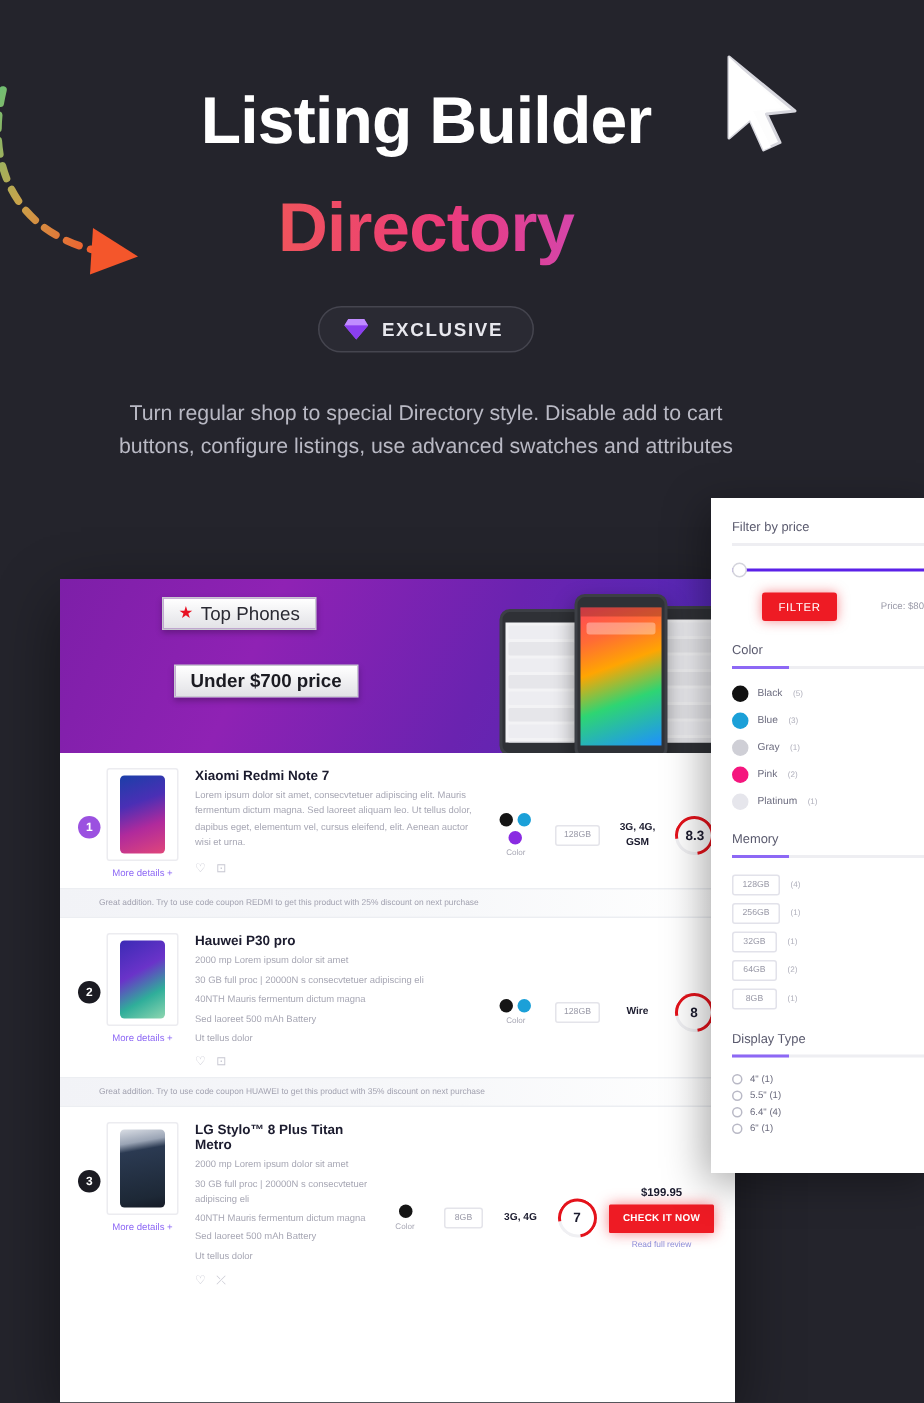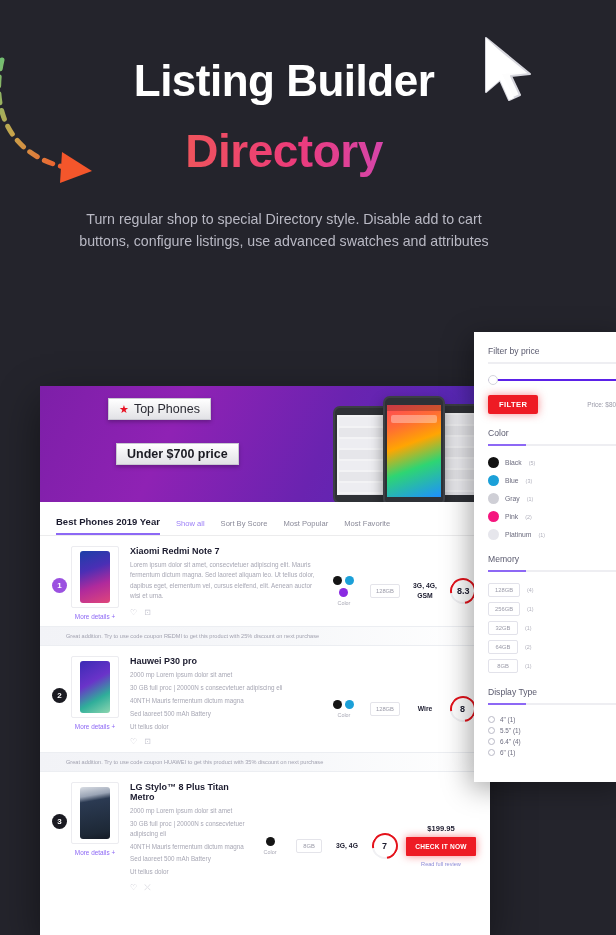--- a/index.html
+++ b/index.html
@@ -215,23 +215,24 @@
     content:''; position:absolute; left:0; top:0; width: 38px; height: 2px; background:#8d68f5;
   }
   .slider { position: relative; width: 128px; height: 10px; margin-bottom: 10px; }
   .slider .track { position: absolute; left: 0; right: 0; top: 4px; height: 2px; background: #5b21e8; }
   .slider .knob {
     position: absolute; left: 0; top: 0; width: 10px; height: 10px; border-radius: 50%;
     background: #fff; border: 1px solid #d4d4dc;
   }
   .filterrow { display: flex; align-items: center; justify-content: space-between; width: 128px; }
   .fbtn {
-    background: #ee1b24; color: #fff; font-size: 7.6px; font-weight: bold;
+    background: #ee1b24; color: #fff; font-size: 7.6px; font-weight: normal;
     padding: 5px 11px; letter-spacing: .4px; border-radius: 2px;
     box-shadow: 0 0 8px rgba(238,27,36,.5);
+    margin-left: 20px;
   }
   .fprice { font-size: 6.4px; color: #9a9aa8; white-space: nowrap; }
 
   .copt { display: flex; align-items: center; gap: 6px; margin-bottom: 7px; }
   .cdot { width: 11px; height: 11px; border-radius: 50%; flex: 0 0 11px; }
   .cname { font-size: 6.8px; color: #6b6b7e; }
   .ccount { font-size: 5.4px; color: #b0b0bc; vertical-align: super; margin-left: 1px; }
 
   .mopt { display: flex; align-items: center; gap: 6px; margin-bottom: 5px; }
   .mchip {
@@ -261,20 +262,30 @@
   </svg>
 
   <svg class="cursor-ill" viewBox="0 0 66 74">
     <path d="M8 4 L8 58 L22 46 L31 66 L42 61 L33 42 L52 40 Z" fill="#fdfdfd" stroke="#d7d7de" stroke-width="2" stroke-linejoin="round"></path>
     <path d="M8 4 L8 58 L22 46 L31 66 L36 64 L24 40 L44 38 Z" fill="#ffffff"></path>
   </svg>
 
   <div class="hero-title">Listing Builder</div>
   <div class="hero-title-2">Directory</div>
 
+  <div class="badge-wrap">
+    <div class="exclusive-badge">
+      <svg class="gem" viewBox="0 0 17 15">
+        <polygon points="3.2,0.6 13.8,0.6 16.4,5 8.5,14.4 0.6,5" fill="#a259f7"></polygon>
+        <polygon points="3.2,0.6 13.8,0.6 16.4,5 0.6,5" fill="#c08cff"></polygon>
+        <polygon points="8.5,14.4 0.6,5 16.4,5" fill="#8b3ff0"></polygon>
+      </svg>
+      <span class="label">EXCLUSIVE</span>
+    </div>
+  </div>
 
   <div class="hero-sub">Turn regular shop to special Directory style. Disable add to cart buttons, configure listings, use advanced swatches and attributes</div>
 </div>
 
 <div class="stage">
 
   <div class="browser">
 
     <div class="banner">
       <div class="banner-tags">
@@ -315,27 +326,20 @@
         </div>
         <div class="ph ph-b">
           <div class="scr scr-b">
             <div class="statusbar"></div>
             <div class="searchbar"></div>
           </div>
         </div>
       </div>
     </div>
 
-    <div class="tabbar">
-      <div class="tab-main">Best Phones 2019 Year</div>
-      <div class="tab active">Show all</div>
-      <div class="tab">Sort By Score</div>
-      <div class="tab">Most Popular</div>
-      <div class="tab">Most Favorite</div>
-    </div>
 
     <div class="prow">
       <div class="rank r1">1</div>
       <div class="pimg-col">
         <div class="pimg">
           <div class="pimg-inner p1img"></div>
         </div>
         <a class="more-details">More details +</a>
       </div>
       <div class="pinfo">

